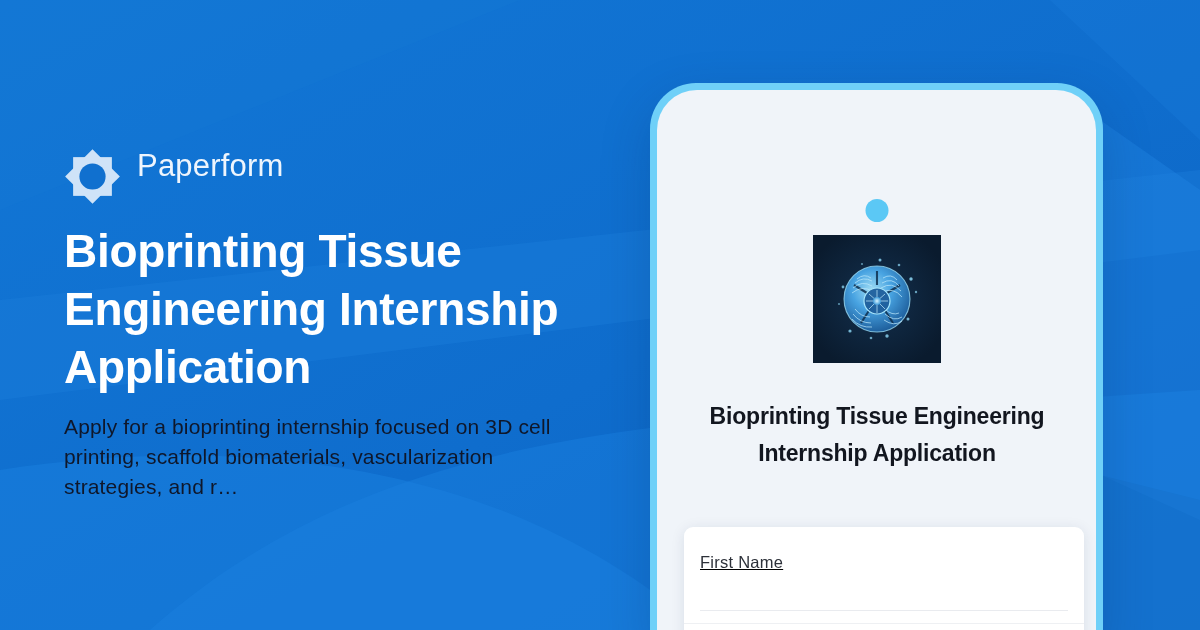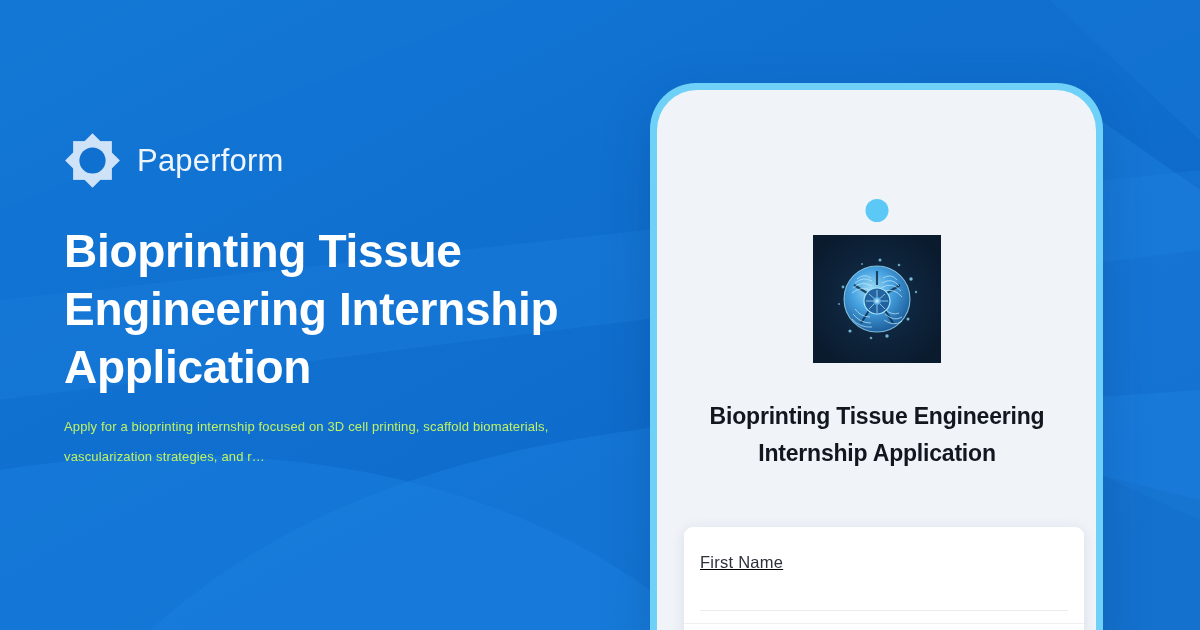--- a/index.html
+++ b/index.html
@@ -16,22 +16,22 @@
   
   .left-col {
     position:absolute;
     left:64px; top:0;
     width:620px; height:630px;
     z-index:5;
   }
 
   .brand {
     position:absolute;
-    left:0; top:132px;
-    display:flex; align-items:center; gap:16px;
+    left:0; top:148px;
+    display:flex; gap:16px;
   }
   .brand-mark { width:57px; height:57px; display:block; }
   .brand-name {
     font-size:31px;
     color:#eef5fd;
     letter-spacing:0.2px;
     font-weight:400;
   }
 
   .page-title {
@@ -42,22 +42,22 @@
     font-size:46px;
     font-weight:700;
     line-height:58px;
     letter-spacing:-0.3px;
   }
 
   .page-desc {
     position:absolute;
     left:0; top:412px;
     width:520px;
-    color:#bef264;
-    font-size:13px;
+    color:#0f172a;
+    font-size:21px;
     line-height:30px;
     font-weight:400;
     letter-spacing:0.15px;
   }
 
   
   .phone {
     position:absolute;
     left:650px; top:83px;
     width:453px; height:560px;

